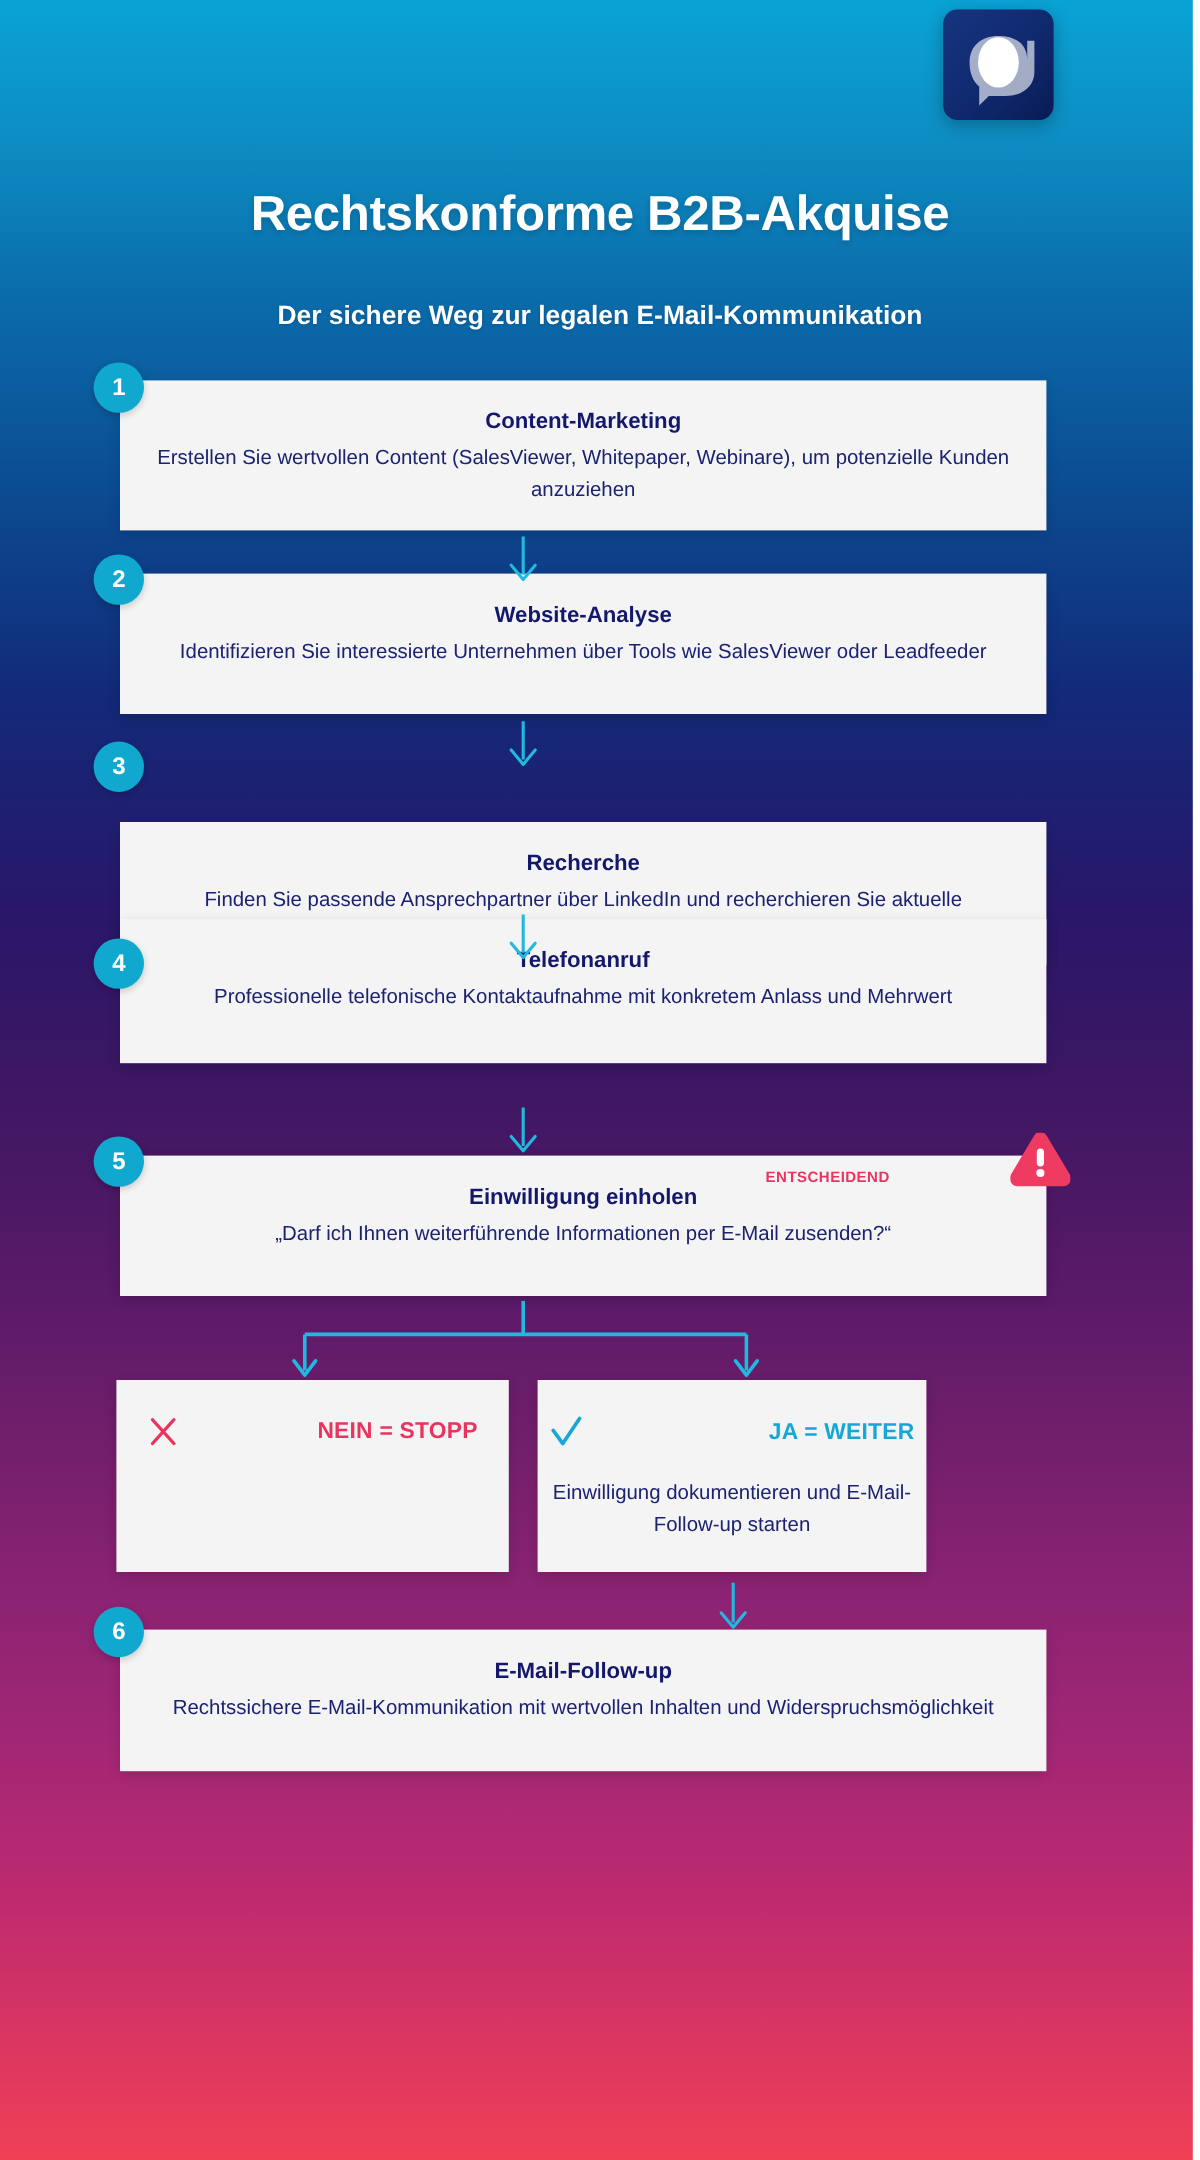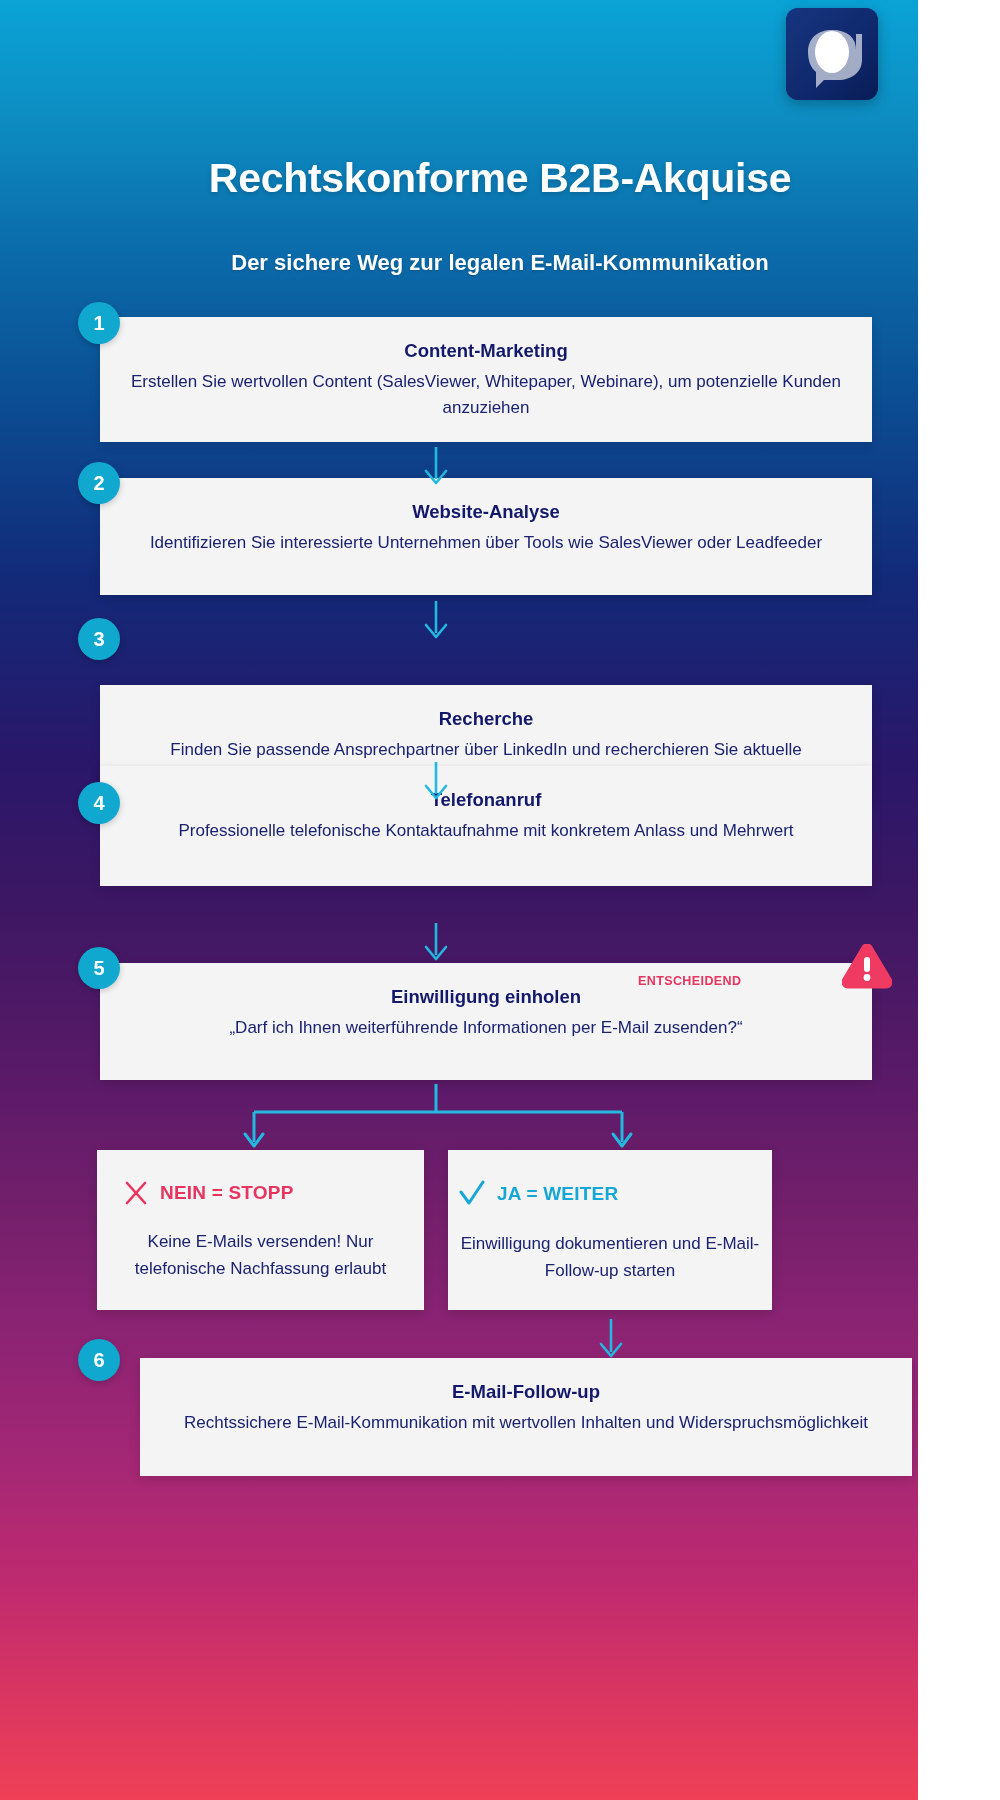--- a/index.html
+++ b/index.html
@@ -6,21 +6,21 @@
   * { box-sizing: border-box; margin: 0; padding: 0; }
 
   html, body {
     width: 1000px;
     height: 1800px;
     font-family: "Liberation Sans", sans-serif;
   }
 
   .infographic {
     position: relative;
-    width: 918px;
+    width: 994px;
     height: 1800px;
     overflow: hidden;
     background: linear-gradient(180deg,
         #0aa3d6 0%,
         #0d8fc4 6%,
         #0b6fad 13%,
         #0b4e93 22%,
         #122a79 32%,
         #29176a 42%,
         #3f1763 51%,
@@ -128,21 +128,21 @@
   .alert-icon {
     position: absolute;
     z-index: 7;
   }
   .alert-icon svg { display: block; }
 
   
   .branch-head {
     display: flex;
     align-items: center;
-    justify-content: flex-start;
+    justify-content: space-between;
     gap: 11px;
     margin-bottom: 22px;
   }
   .branch-head svg { display: block; flex: 0 0 auto; }
   .branch-label {
     font-size: 19px;
     font-weight: bold;
     letter-spacing: 0.2px;
   }
   .branch-label.no  { color: #e8345f; }
@@ -254,39 +254,38 @@
     </svg>
   </div>
 
   <div class="card" style="top:1150px; left:97px; width:327px; height:160px; padding:30px 26px;">
     <div class="branch-head">
       <svg width="26" height="26" viewBox="0 0 26 26">
         <path d="M4 3 L22 23 M22 3 L4 23" stroke="#e8345f" stroke-width="2.6" fill="none" stroke-linecap="round"></path>
       </svg>
       <span class="branch-label no">NEIN = STOPP</span>
     </div>
-    <div class="branch-body">Keine E-Mails versenden! Nur telefonische Nachfassung erlaubt</div>
   </div>
 
   <div class="card" style="top:1150px; left:448px; width:324px; height:160px; padding:30px 10px;">
     <div class="branch-head">
       <svg width="28" height="28" viewBox="0 0 28 28">
         <path d="M3 12 L11 23 L25 2" stroke="#17a7d6" stroke-width="3" fill="none" stroke-linecap="round" stroke-linejoin="round"></path>
       </svg>
       <span class="branch-label yes">JA = WEITER</span>
     </div>
     <div class="branch-body">Einwilligung dokumentieren und E-Mail-Follow-up starten</div>
   </div>
 
   <div class="arrow" style="top:1318px; left:595px;">
     <svg width="32" height="42" viewBox="0 0 32 42">
       <path d="M16 1 L16 34" stroke="#22b8e0" stroke-width="2.6" fill="none"></path>
       <path d="M6 26 L16 38 L26 26" stroke="#22b8e0" stroke-width="2.6" fill="none" stroke-linecap="round" stroke-linejoin="round"></path>
     </svg>
   </div>
 
   <div class="badge" style="top:1339px; left:78px;">6</div>
-  <div class="card" style="top:1358px; left:100px; width:772px; height:118px;margin-left:40px;">
+  <div class="card" style="top:1358px; left:100px; width:772px; height:118px;">
     <div class="card-title">E-Mail-Follow-up</div>
     <div class="card-body">Rechtssichere E-Mail-Kommunikation mit wertvollen Inhalten und Widerspruchsmöglichkeit</div>
   </div>
 
 </div>
 
 </body></html>

